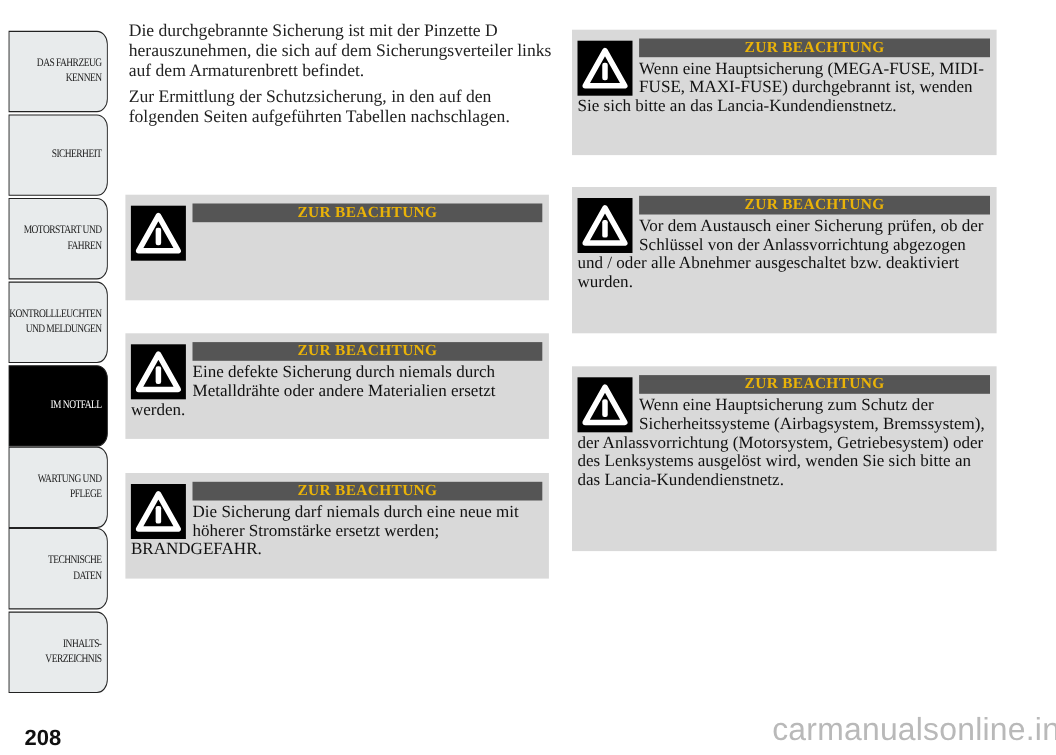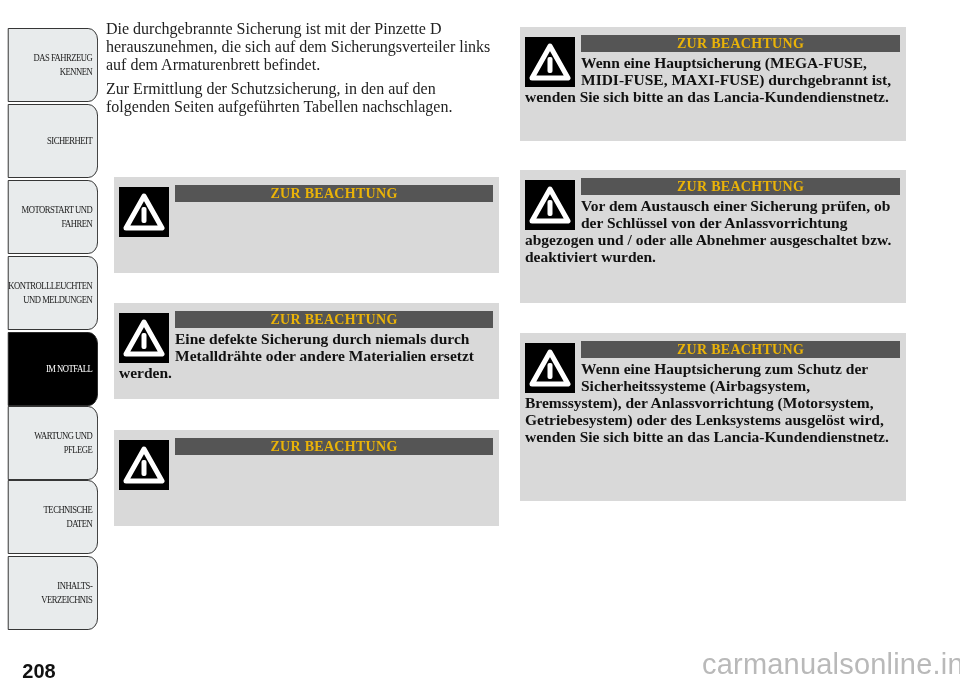--- a/index.html
+++ b/index.html
@@ -20,37 +20,37 @@
       font-family: "Liberation Serif", serif; font-size: 10.5px; letter-spacing: -0.6px;
       line-height: 14px; color: #222; transform: scaleX(0.82); transform-origin: right center;
       white-space: pre-line; cursor: pointer;
     }
     .tab.active { background: #000; color: #fff; }
     .page-number {
       position: absolute; left: 8px; top: 636px; width: 62px; text-align: center;
       font-family: "Liberation Sans", sans-serif; font-weight: bold; font-size: 20px; color: #111; margin-top: 24px;
     }
     
-    .intro { position: absolute; left: 106px; top: 20px; width: 385px; font-size: 16px; line-height: 18px; color: #222; }
+    .intro { position: absolute; left: 117px; top: 20px; width: 385px; font-size: 16px; line-height: 18px; color: #222; }
     .intro p { margin: 0 0 6px 0; }
     
     .warn {
       position: absolute; background: #d9d9d9; box-sizing: border-box;
       padding: 8px 6px 10px 5px;
     }
     .warn .icon {
       float: left; width: 50px; height: 50px; background: #000; margin-right: 6px; margin-top: 2px;
       display: flex; align-items: center; justify-content: center;
     }
     .warn .hdr {
       background: #555; color: #eab308; text-align: center;
       font-weight: bold; font-size: 14px; line-height: 17px; letter-spacing: 0.3px;
       margin-left: 56px; margin-bottom: 2px;
     }
-    .warn .txt { font-weight: bold; font-size: 15.5px; line-height: 17px; color: #111; }
+    .warn .txt { font-weight: normal; font-size: 15.5px; line-height: 17px; color: #111; }
     .watermark {
       position: absolute; left: 702px; top: 648px;
       font-family: "Liberation Sans", "DejaVu Sans", sans-serif; font-size: 29px; color: #b9b9b9; letter-spacing: 0.2px;
     }
   </style>
 </head>
 <body>
 
 <nav class="tabs">
   <div class="tab" style="top:0px">DAS FAHRZEUG
@@ -98,20 +98,21 @@
 </div>
 
 <div class="warn" style="left:114px; top:430px; width:385px; height:96px;">
   <div class="icon">
     <svg width="44" height="40" viewBox="0 0 44 40">
         <path d="M22 4 L40 36 L4 36 Z" fill="none" stroke="#fff" stroke-width="5" stroke-linejoin="round"></path>
         <rect x="19.5" y="15" width="5" height="16" rx="2" fill="#fff"></rect>
       </svg>
   </div>
   <div class="hdr">ZUR BEACHTUNG</div>
+  <div class="txt">Die Sicherung darf niemals durch eine neue mit höherer Stromstärke ersetzt werden; BRANDGEFAHR.</div>
 </div>
 
 <div class="warn" style="left:520px; top:27px; width:386px; height:114px;">
   <div class="icon">
     <svg width="44" height="40" viewBox="0 0 44 40">
         <path d="M22 4 L40 36 L4 36 Z" fill="none" stroke="#fff" stroke-width="5" stroke-linejoin="round"></path>
         <rect x="19.5" y="15" width="5" height="16" rx="2" fill="#fff"></rect>
       </svg>
   </div>
   <div class="hdr">ZUR BEACHTUNG</div>

